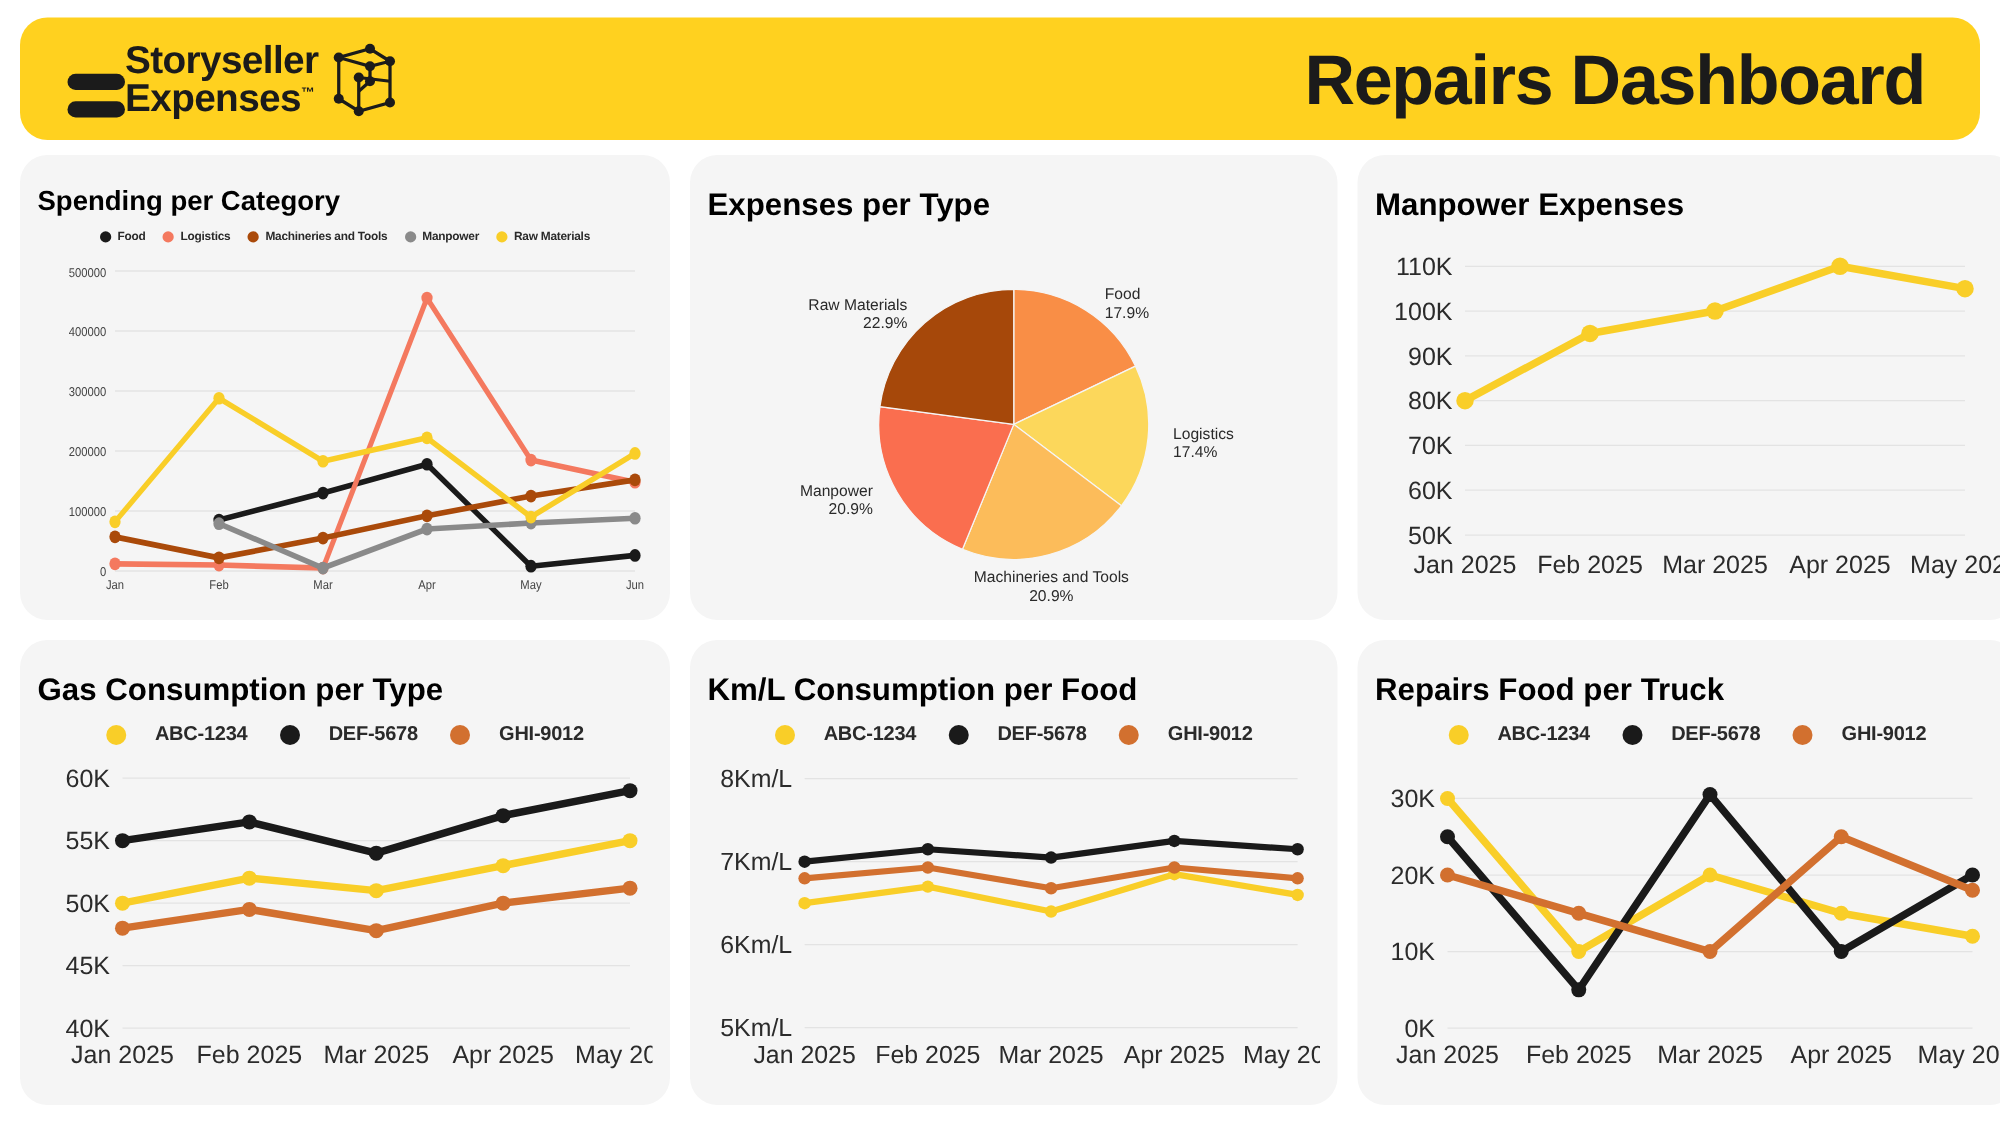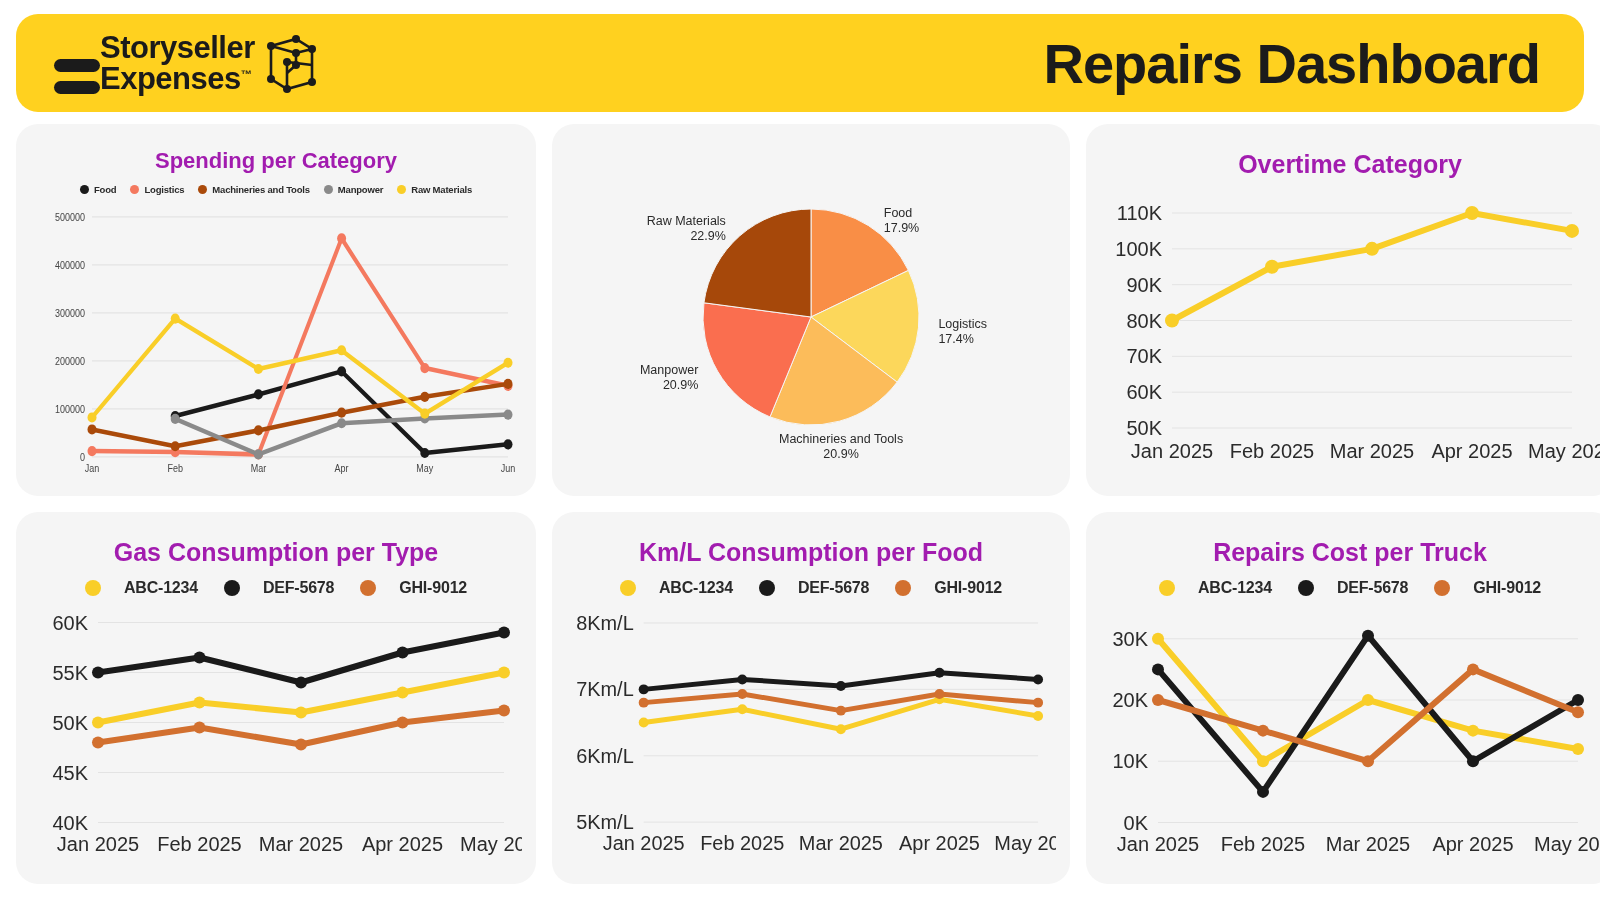--- a/index.html
+++ b/index.html
@@ -22,21 +22,21 @@
   .brand-bars span { display: block; width: 46px; height: 13px; border-radius: 7px; background: #1b1b1b; }
   .brand-name { font-size: 31px; font-weight: 700; line-height: 0.98; color: #1b1b1b; letter-spacing: -0.5px; position: relative; }
   .brand-name .tm { font-size: 11px; vertical-align: super; font-weight: 700; }
   .brand-mark { margin-left: 4px; }
   .dash-title { font-size: 56px; font-weight: 700; color: #1b1b1b; letter-spacing: -1px; }
 
   
   .grid { flex: 1 1 auto; display: grid; grid-template-columns: 520px 518px 528px; grid-template-rows: 1fr 1fr; gap: 16px; margin-top: 12px; }
   .card { background: #F5F5F5; border-radius: 22px; position: relative; overflow: hidden; padding: 10px 14px 12px 14px; display: flex; flex-direction: column; }
 
-  .card-title { text-align: center; font-weight: 700; color: #a21caf; }
+  .card-title { text-align: left; font-weight: 700; color: #000000; }
   .t-lg { font-size: 25px; margin-top: 16px; }
   .t-md { font-size: 22px; margin-top: 14px; }
 
   
   .legend { display: flex; justify-content: center; align-items: center; gap: 26px; margin-top: 12px; flex-wrap: wrap; }
   .legend.small { gap: 14px; margin-top: 10px; }
   .lg-item { display: flex; align-items: center; gap: 23px; color: #2a2a2a; }
   .legend.small .lg-item { gap: 5px; }
   .lg-dot { width: 16px; height: 16px; border-radius: 50%; flex: 0 0 auto; }
   .legend.small .lg-dot { width: 9px; height: 9px; }
@@ -171,20 +171,21 @@
             <circle cx="145.2" cy="103.888" r="4.5" fill="#F9CE28"></circle>
             <circle cx="228.4" cy="148.40800000000002" r="4.5" fill="#F9CE28"></circle>
             <circle cx="311.6" cy="131.872" r="4.5" fill="#F9CE28"></circle>
             <circle cx="394.8" cy="187.84" r="4.5" fill="#F9CE28"></circle>
             <circle cx="478" cy="142.89600000000002" r="4.5" fill="#F9CE28"></circle>
           </svg>
       </div>
     </div>
 
     <div class="card">
+      <div class="card-title t-lg">Expenses per Type</div>
       <div class="plot">
         <svg id="svg-pie" viewBox="0 0 490 290">
             <path d="M 245 150 L 245 42 A 108 108 0 0 1 342.4304676117659 103.40274706645644 Z" fill="#F98E46" stroke="#F5F5F5" stroke-width="1"></path>
             <text x="317.7815647640395" y="49.555189953866005" class="pielabel" text-anchor="start">Food</text>
             <text x="317.7815647640395" y="64.555189953866" class="pielabel" text-anchor="start">17.9%</text>
             <path d="M 245 150 L 342.4304676117659 103.40274706645644 A 108 108 0 0 1 331.16179947016565 215.11639050241467 Z" fill="#FCD75B" stroke="#F5F5F5" stroke-width="1"></path>
             <text x="372.42441593586824" y="161.4412354930385" class="pielabel" text-anchor="start">Logistics</text>
             <text x="372.42441593586824" y="176.4412354930385" class="pielabel" text-anchor="start">17.4%</text>
             <path d="M 245 150 L 331.16179947016565 215.11639050241467 A 108 108 0 0 1 203.98385768364548 249.90833833812147 Z" fill="#FCBC5A" stroke="#F5F5F5" stroke-width="1"></path>
             <text x="275.0815276960525" y="275.959545704189" class="pielabel" text-anchor="middle">Machineries and Tools</text>
@@ -193,21 +194,21 @@
             <text x="132.33284835115586" y="207.10335529112098" class="pielabel" text-anchor="end">Manpower</text>
             <text x="132.33284835115586" y="222.10335529112098" class="pielabel" text-anchor="end">20.9%</text>
             <path d="M 245 150 L 137.9387758444933 135.79104921803352 A 108 108 0 0 1 244.99999999999997 42 Z" fill="#A6480A" stroke="#F5F5F5" stroke-width="1"></path>
             <text x="159.87946489395625" y="58.25091717469131" class="pielabel" text-anchor="end">Raw Materials</text>
             <text x="159.87946489395625" y="73.25091717469131" class="pielabel" text-anchor="end">22.9%</text>
           </svg>
       </div>
     </div>
 
     <div class="card">
-      <div class="card-title t-lg">Overtime Category</div>
+      <div class="card-title t-lg">Manpower Expenses</div>
       <div class="plot">
         <svg id="svg-overtime" viewBox="0 0 500 275">
             <line x1="72" y1="231" x2="472" y2="231" class="gridline"></line>
             <text x="62" y="238" class="ytick">50K</text>
             <line x1="72" y1="195.16666666666669" x2="472" y2="195.16666666666669" class="gridline"></line>
             <text x="62" y="202.16666666666669" class="ytick">60K</text>
             <line x1="72" y1="159.33333333333334" x2="472" y2="159.33333333333334" class="gridline"></line>
             <text x="62" y="166.33333333333334" class="ytick">70K</text>
             <line x1="72" y1="123.5" x2="472" y2="123.5" class="gridline"></line>
             <text x="62" y="130.5" class="ytick">80K</text>
@@ -334,21 +335,21 @@
             <circle cx="78" cy="90" r="5" fill="#D2702F"></circle>
             <circle cx="177" cy="81.33333333333337" r="5" fill="#D2702F"></circle>
             <circle cx="276" cy="98.00000000000001" r="5" fill="#D2702F"></circle>
             <circle cx="375" cy="81.33333333333337" r="5" fill="#D2702F"></circle>
             <circle cx="474" cy="90" r="5" fill="#D2702F"></circle>
           </svg>
       </div>
     </div>
 
     <div class="card">
-      <div class="card-title t-lg">Repairs Cost per Truck</div>
+      <div class="card-title t-lg">Repairs Food per Truck</div>
       <div class="legend">
         <div class="lg-item">
             <span class="lg-dot" style="background:#F9CE28"></span>
             <span class="lg-label">ABC-1234</span>
           </div>
         <div class="lg-item">
             <span class="lg-dot" style="background:#1A1A1A"></span>
             <span class="lg-label">DEF-5678</span>
           </div>
         <div class="lg-item">

